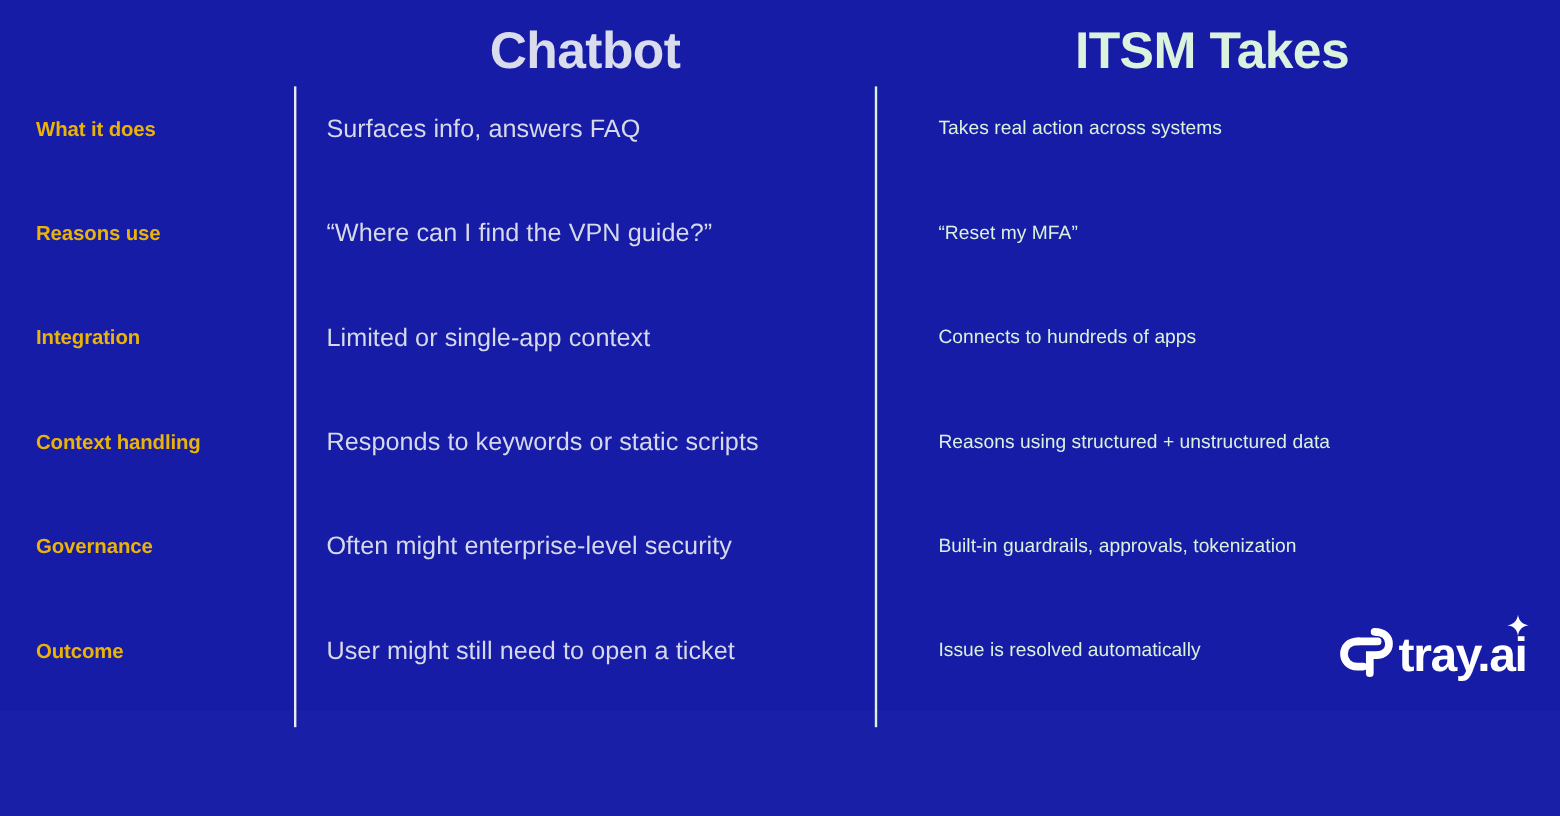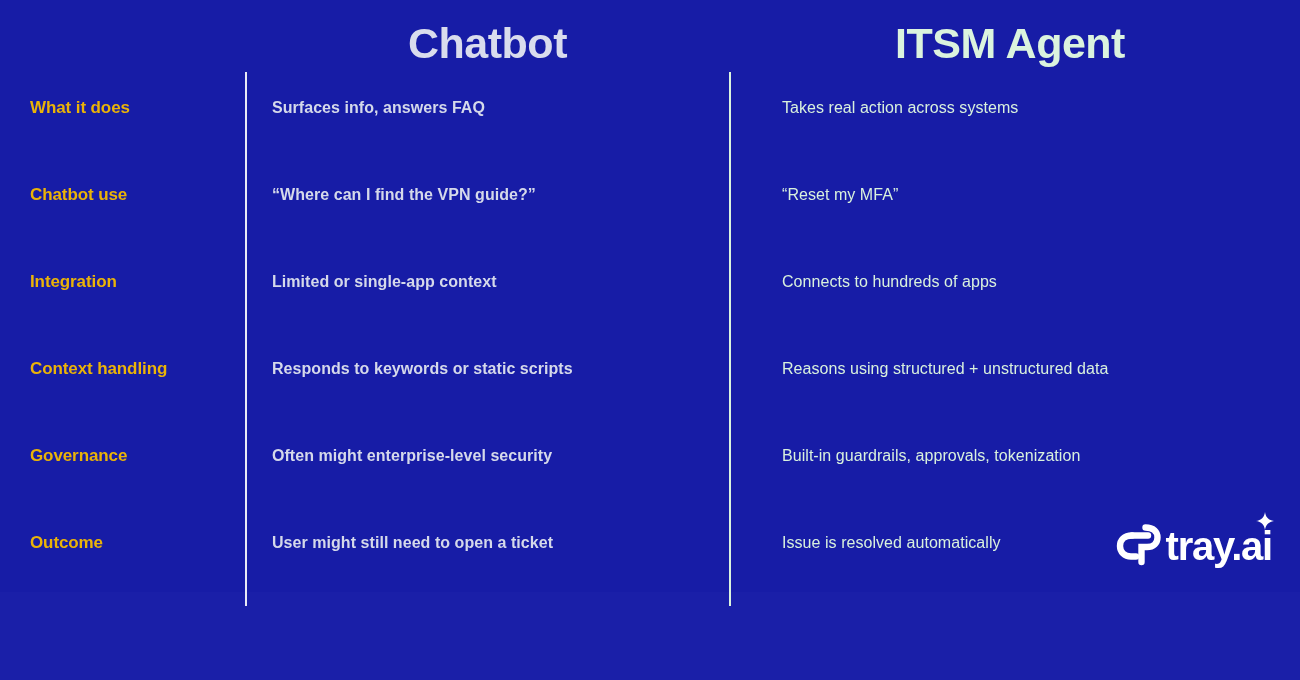--- a/index.html
+++ b/index.html
@@ -67,22 +67,22 @@
   }
   .cell-label {
     left:30px; width:205px;
     font-size:17px;
     font-weight:bold;
     color:#eab308;
     letter-spacing:-0.1px;
   }
   .cell-chatbot {
     left:272px; width:440px;
-    font-size:16px;
-    font-weight:700;
+    font-size:21px;
+    font-weight:400;
     color:#d5d9ea;
     letter-spacing:0.05px;
   }
   .cell-itsm {
     left:782px; width:500px;
     font-size:16px;
     font-weight:400;
     color:#d9f1dd;
     letter-spacing:0.05px;
   }
@@ -115,35 +115,35 @@
     right:-2px;
   }
 </style>
 </head>
 <body>
 
 <div class="slide">
 
   <div class="title title-chatbot">Chatbot</div>
 
-  <div class="title title-itsm">ITSM Agent</div>
+  <div class="title title-itsm">ITSM Takes</div>
 
   <div class="divider divider-1"></div>
   <div class="divider divider-2"></div>
 
   <div class="rows">
 
     <div class="row">
       <div class="cell cell-label">What it does</div>
       <div class="cell cell-chatbot">Surfaces info, answers FAQ</div>
       <div class="cell cell-itsm">Takes real action across systems</div>
     </div>
 
     <div class="row">
-      <div class="cell cell-label">Chatbot use</div>
+      <div class="cell cell-label">Reasons use</div>
       <div class="cell cell-chatbot">“Where can I find the VPN guide?”</div>
       <div class="cell cell-itsm">“Reset my MFA”</div>
     </div>
 
     <div class="row">
       <div class="cell cell-label">Integration</div>
       <div class="cell cell-chatbot">Limited or single-app context</div>
       <div class="cell cell-itsm">Connects to hundreds of apps</div>
     </div>
 

